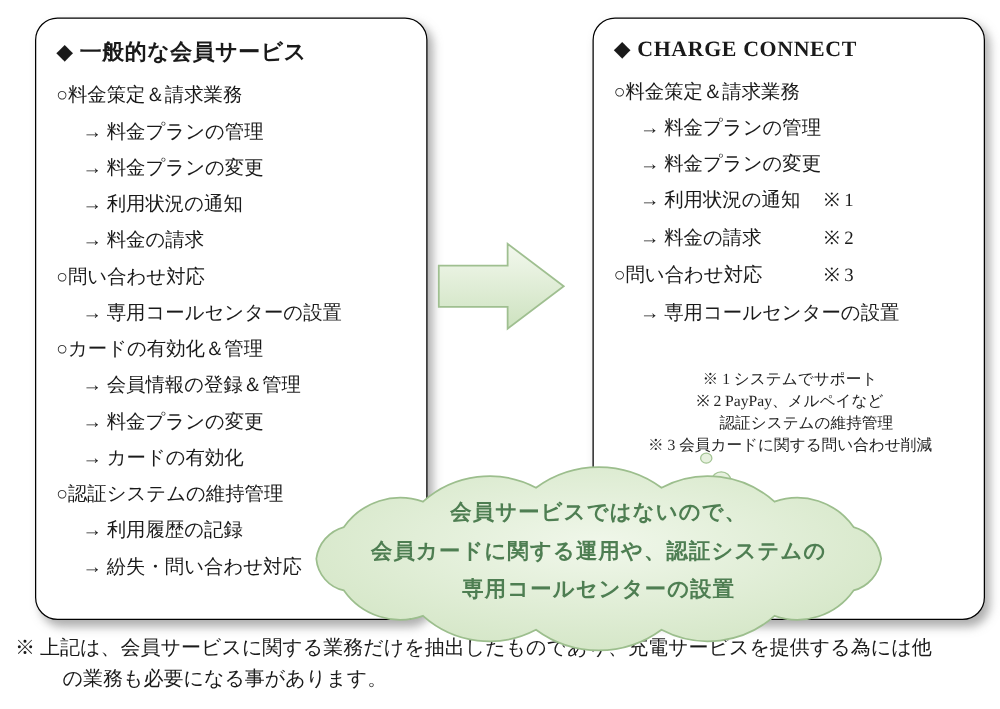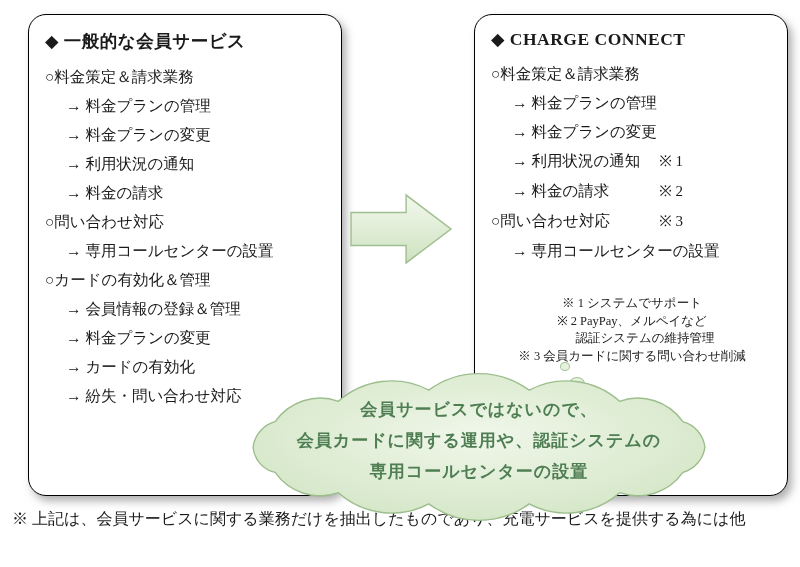--- a/index.html
+++ b/index.html
@@ -71,20 +71,26 @@
           <span>○カードの有効化＆管理</span>
         </div>
       <div class="row lvl2">
           <span>→ 会員情報の登録＆管理</span>
         </div>
       <div class="row lvl2">
           <span>→ 料金プランの変更</span>
         </div>
       <div class="row lvl2">
           <span>→ カードの有効化</span>
+        </div>
+      <div class="row lvl1">
+          <span>○認証システムの維持管理</span>
+        </div>
+      <div class="row lvl2">
+          <span>→ 利用履歴の記録</span>
         </div>
       <div class="row lvl2">
           <span>→ 紛失・問い合わせ対応</span>
         </div>
     </div>
   </div>
 
   <div class="arrow-wrap">
     <svg viewBox="0 0 100 70" preserveAspectRatio="none">
       <defs>
@@ -162,15 +168,16 @@
     </svg>
     <div class="cloud-text">
       <div>会員サービスではないので、</div>
       <div>会員カードに関する運用や、認証システムの</div>
       <div>専用コールセンターの設置</div>
     </div>
   </div>
 
   <div class="bottom-note">
     <div>※ 上記は、会員サービスに関する業務だけを抽出したものであり、充電サービスを提供する為には他</div>
+    <div class="cont">の業務も必要になる事があります。</div>
   </div>
 
 </div>
 
 </body></html>

